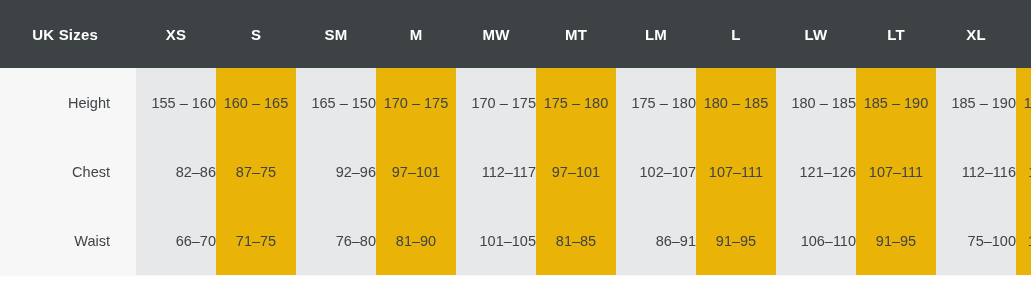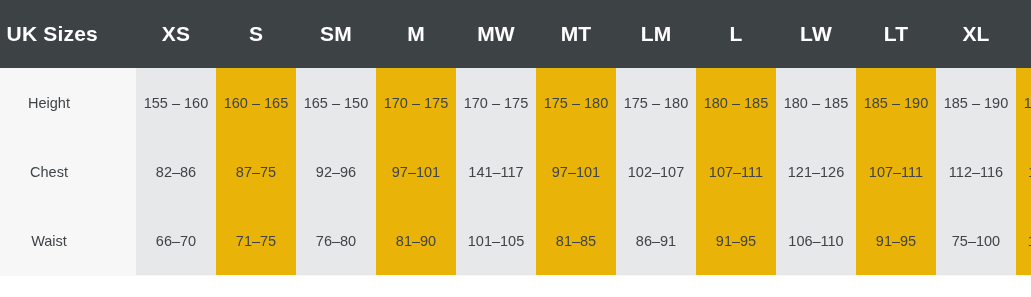--- a/index.html
+++ b/index.html
@@ -33,21 +33,21 @@
     left: 0;
   }
 
   
   thead tr {
     height: 68px;
   }
   thead th {
     background: #3d4245;
     color: #ffffff;
-    font-size: 21px;
+    font-size: 15px;
     font-weight: bold;
     letter-spacing: 0.2px;
     text-align: center;
     vertical-align: middle;
     padding: 0;
     border: 0;
   }
   thead th.label-col {
     width: 136px;
     text-align: right;
@@ -64,27 +64,29 @@
     color: #3f4447;
     text-align: center;
     vertical-align: middle;
     padding: 0;
     border: 0;
     background: #eab308;
     white-space: nowrap;
   }
   tbody td.row-label {
     width: 136px;
-    padding-right: 38px;
+    text-align: right;
+    padding-right: 26px;
     box-sizing: border-box;
     background: #f7f7f8;
     color: #3f4447;
   }
   tbody td.shaded {
     background: #e6e8ea;
+    text-align: right;
   }
 
   
   .bottom-fill {
     position: absolute;
     left: 0;
     top: 276px;
     width: 1031px;
     height: 21px;
     background: #ffffff;
@@ -142,21 +144,21 @@
         <td class="shaded">185 – 190</td>
         <td>190 – 195</td>
       </tr>
 
       <tr>
         <td class="row-label">Chest</td>
         <td class="shaded">82–86</td>
         <td>87–75</td>
         <td class="shaded">92–96</td>
         <td>97–101</td>
-        <td class="shaded">141–117</td>
+        <td class="shaded">112–117</td>
         <td>97–101</td>
         <td class="shaded">102–107</td>
         <td>107–111</td>
         <td class="shaded">121–126</td>
         <td>107–111</td>
         <td class="shaded">112–116</td>
         <td>117–121</td>
       </tr>
 
       <tr>

